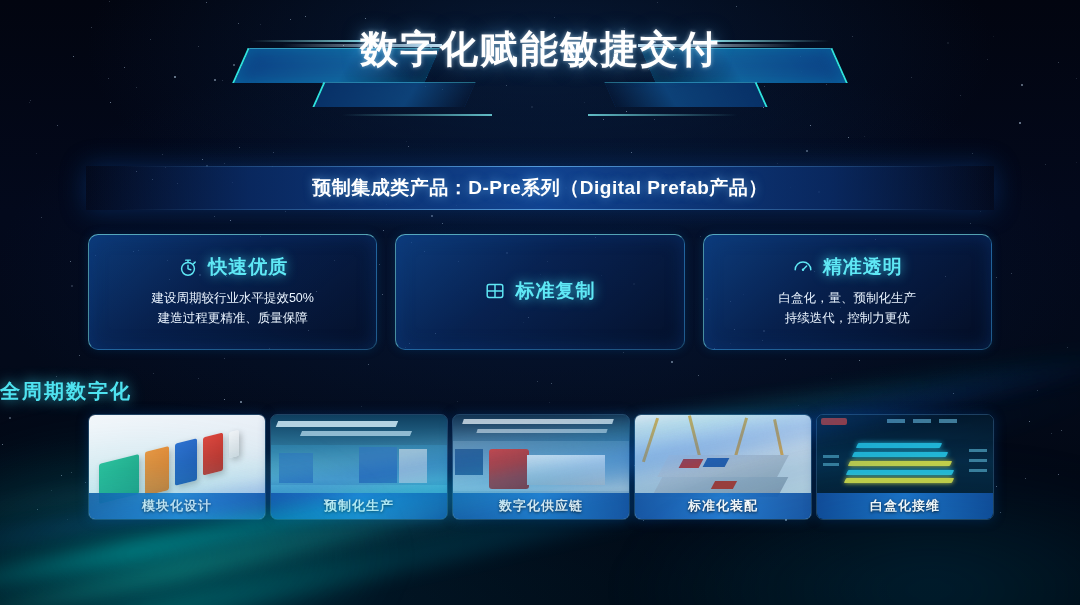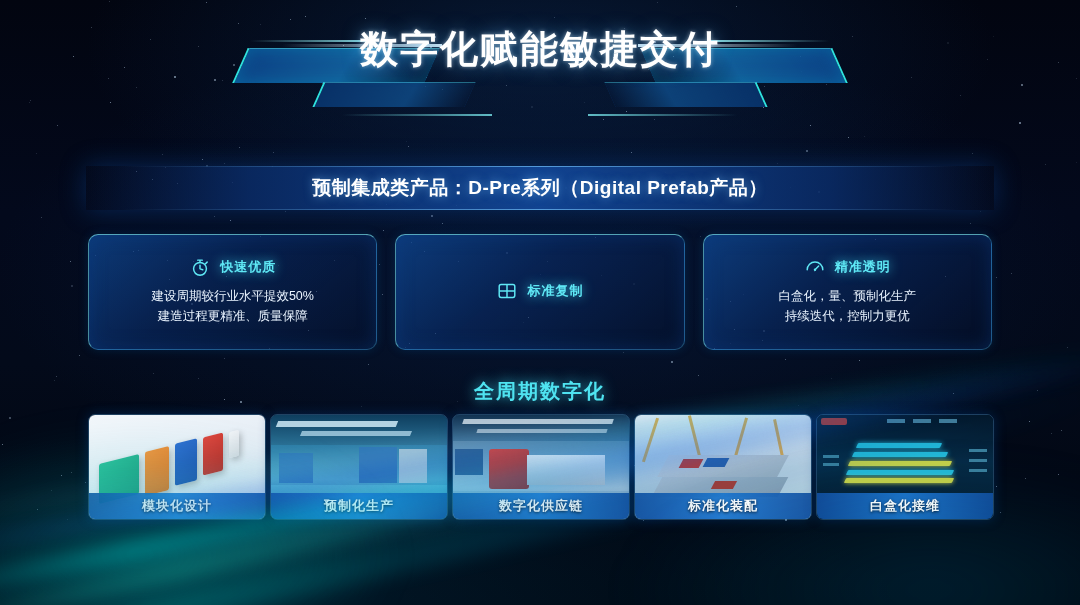--- a/index.html
+++ b/index.html
@@ -94,29 +94,29 @@
     background:linear-gradient(140deg,rgba(16,74,150,.75) 0%,rgba(10,44,104,.60) 42%,rgba(5,16,44,.40) 100%);
     border:1px solid rgba(70,170,220,.40);
     border-top-color:rgba(120,225,235,.70);
     border-left-color:rgba(120,225,235,.60);
     box-shadow:0 0 18px rgba(10,60,130,.45) inset, 0 0 10px rgba(0,90,160,.25);
     display:flex;flex-direction:column;align-items:center;justify-content:center;
   }
   .card-head{display:flex;align-items:center;gap:9px;margin-top:-2px;}
   .card-icon{width:22px;height:22px;display:block;flex:0 0 auto;}
   .card-title{
-    font-size:13px;font-weight:bold;color:#5fe8f5;letter-spacing:1px;
+    font-size:19px;font-weight:bold;color:#5fe8f5;letter-spacing:1px;
     text-shadow:0 0 12px rgba(60,220,245,.75);
   }
   .card-desc{margin-top:9px;text-align:center;color:#eaf4ff;font-size:12.5px;line-height:1.55;}
   .card-desc div{white-space:nowrap;}
 
   
   .sec-head{
-    position:absolute;left:0;right:0;top:378px;text-align:center;
+    position:absolute;left:0;right:0;top:378px;text-align:left;
     font-size:20px;font-weight:bold;color:#4fe3f0;letter-spacing:2px;
     text-shadow:0 0 14px rgba(60,220,245,.8);
   }
 
   
   .thumbs{position:absolute;left:88px;top:414px;width:920px;height:104px;display:flex;gap:4px;}
   .thumb{
     position:relative;width:176px;height:104px;border-radius:7px;overflow:hidden;
     border:1px solid rgba(90,170,230,.35);
     box-shadow:0 0 12px rgba(0,60,130,.45);

